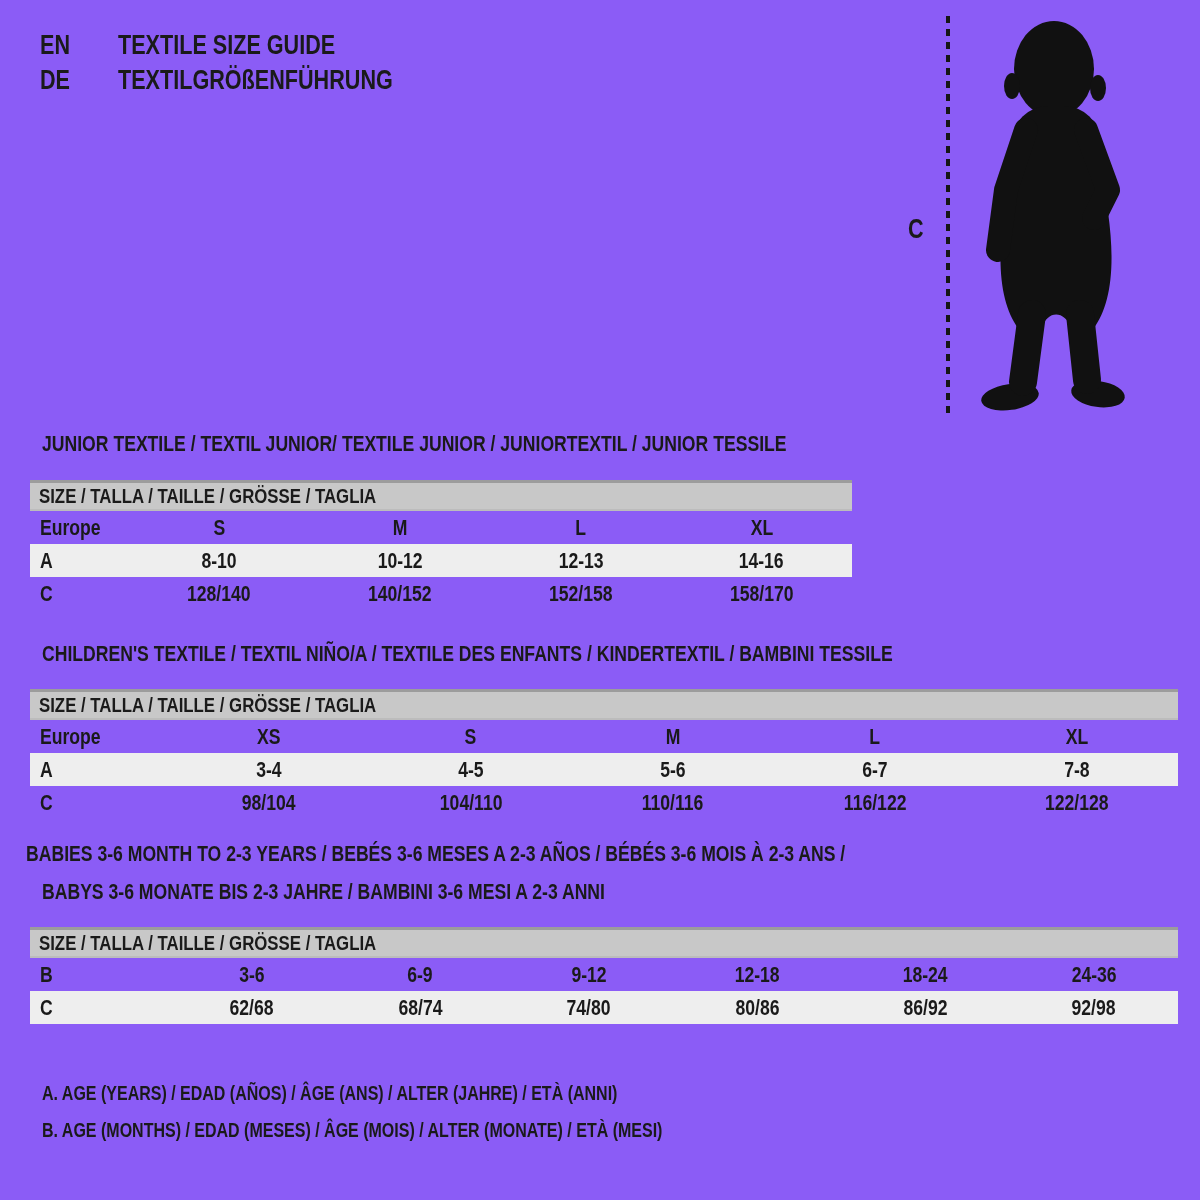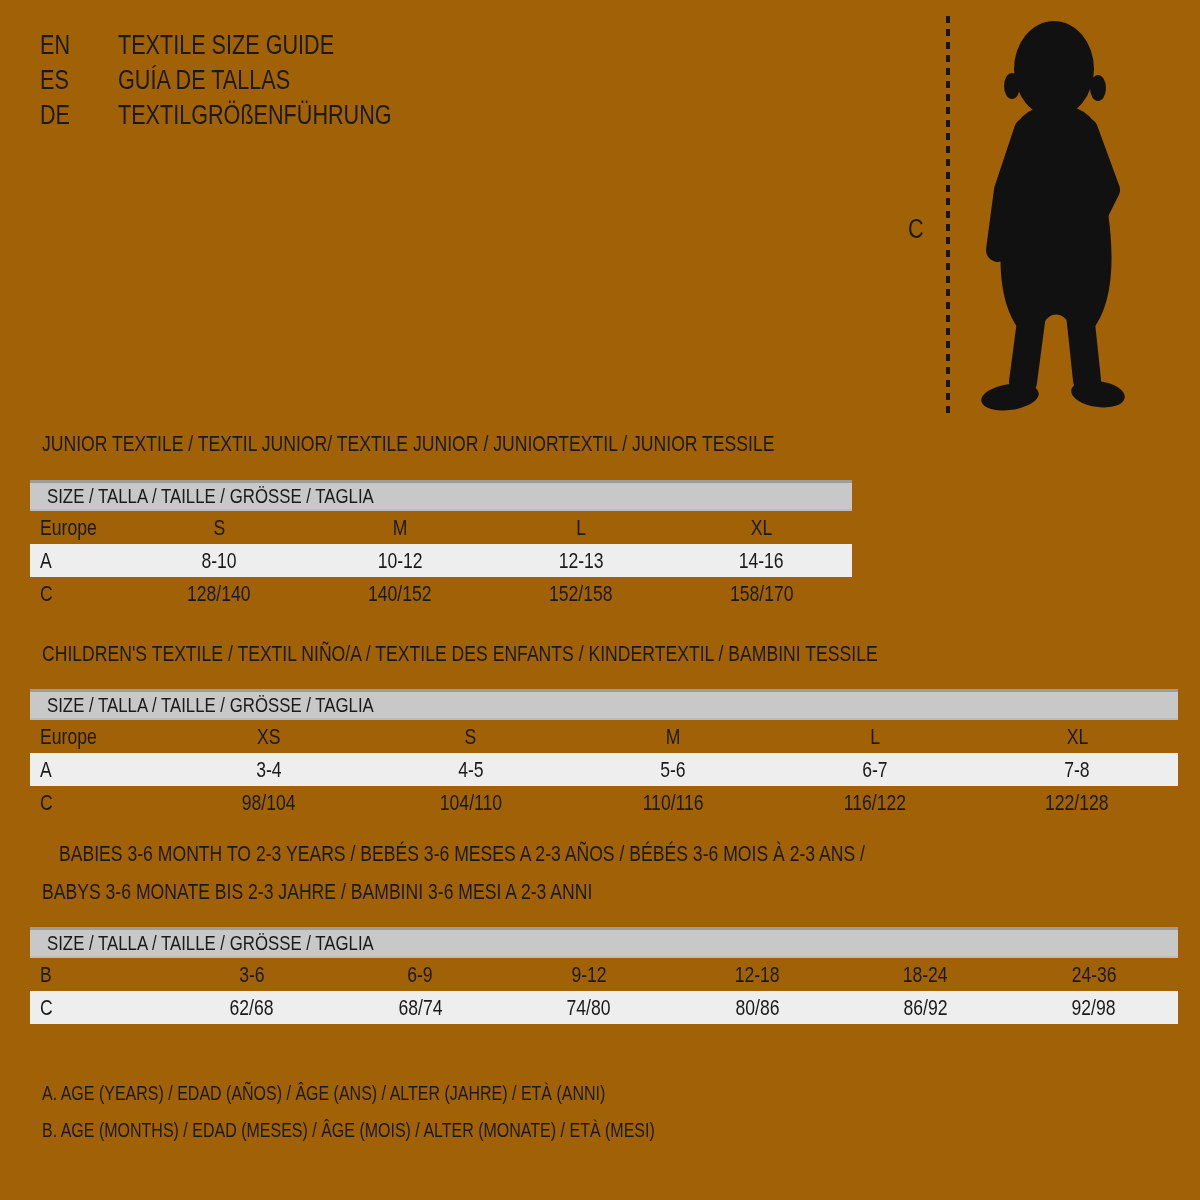--- a/index.html
+++ b/index.html
@@ -1,68 +1,65 @@
 <!DOCTYPE html>
 <html><head>
 <meta charset="utf-8">
 <style>
   html,body{margin:0;padding:0;background:#ffffff;}
-  .canvas{position:relative;width:1200px;height:1200px;background:#a16207;overflow:hidden;
-          font-family:"Liberation Sans",sans-serif;font-weight:400;color:#1a1a1a;}
+  .canvas{position:relative;width:1200px;height:1200px;background:#8b5cf6;overflow:hidden;
+          font-family:"Liberation Sans",sans-serif;font-weight:700;color:#1a1a1a;}
   
   .cond{display:inline-block;transform:scaleX(0.8);transform-origin:0 50%;white-space:nowrap;}
   .condc{transform-origin:50% 50%;}
 
   
   .lang-list{position:absolute;left:40px;top:28px;}
   .lang-row{height:35px;line-height:35px;font-size:27px;}
   .lang-code{display:inline-block;width:78px;}
 
   
   .fig-c{position:absolute;left:908px;top:214px;font-size:27px;}
   .dash-line{position:absolute;left:946px;top:16px;width:4px;height:400px;
              background:repeating-linear-gradient(#161616 0 7px,transparent 7px 13px);}
   .baby{position:absolute;left:966px;top:14px;}
 
   
   .table-title{position:absolute;height:26px;line-height:26px;font-size:22px;text-align:center;}
   #junior-title{left:42px;top:431px;}
   #children-title{left:42px;top:641px;}
-  #babies-title1{left:59px;top:841px;}
+  #babies-title1{left:26px;top:841px;}
   #babies-title2{left:42px;top:879px;}
 
   
   .size-table{position:absolute;}
   #junior-table{left:30px;top:480px;width:822px;}
   #children-table{left:30px;top:689px;width:1148px;}
   #babies-table{left:30px;top:927px;width:1148px;}
   .size-header{background:#c8c8c8;border-top:3px solid #9c9c9c;border-bottom:2px solid #bcbcbc;
-               height:26px;line-height:25px;padding-left:17px;font-size:21px;}
+               height:26px;line-height:25px;padding-left:9px;font-size:21px;}
   table{width:100%;border-collapse:collapse;table-layout:fixed;}
   tr{height:33px;}
   tr.shaded{background:#eeeeee;}
   td{font-size:22px;text-align:center;padding:0;}
   td.lbl{text-align:left;padding-left:10px;}
   col.label-col{width:12%;}
 
   
   .legend{position:absolute;left:42px;top:1075px;}
   .legend-line{height:37px;line-height:37px;font-size:20px;}
 </style>
 </head>
 <body>
 
 <div class="canvas">
 
   <div class="lang-list">
     <div class="lang-row">
       <span class="lang-code cond">EN</span><span class="cond">TEXTILE SIZE GUIDE</span>
-    </div>
-    <div class="lang-row">
-      <span class="lang-code cond">ES</span><span class="cond">GUÍA DE TALLAS</span>
     </div>
     <div class="lang-row">
       <span class="lang-code cond">DE</span><span class="cond">TEXTILGRÖßENFÜHRUNG</span>
     </div>
   </div>
 
   <span class="fig-c cond">C</span>
   <div class="dash-line"></div>
   <svg class="baby" width="170" height="400" viewBox="0 0 170 400" aria-hidden="true">
     <g fill="#111111" stroke="none">

